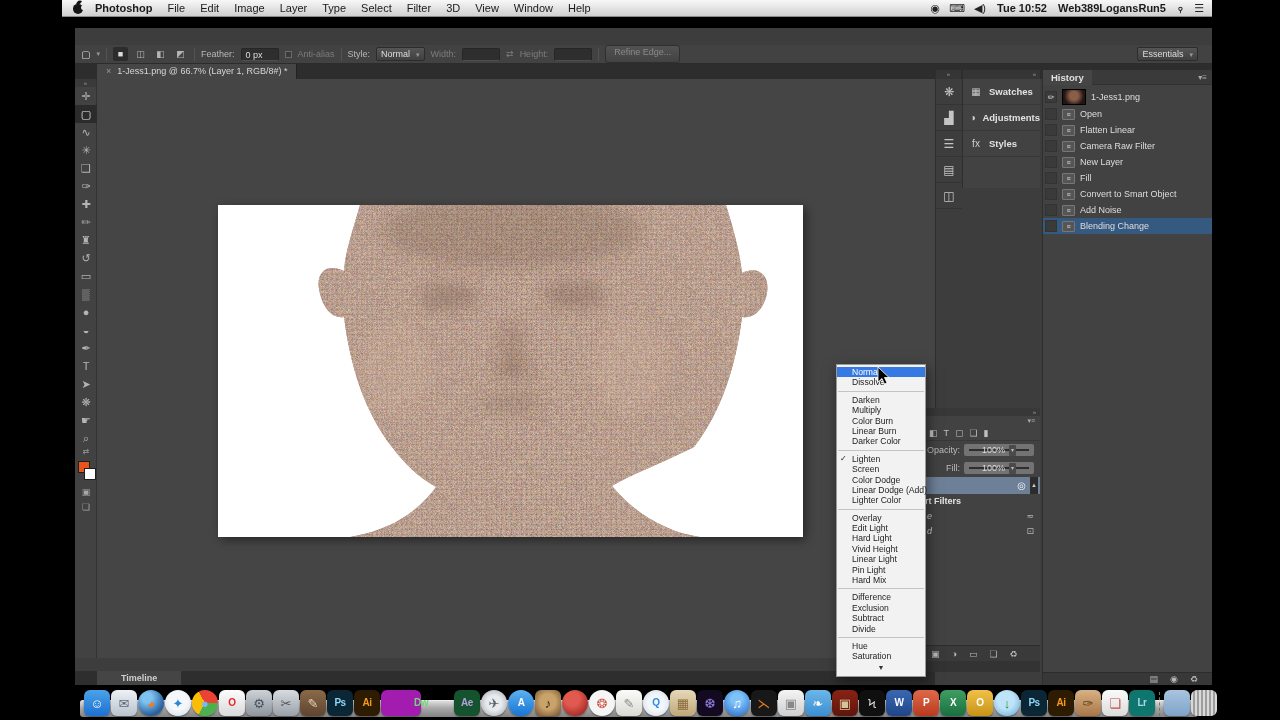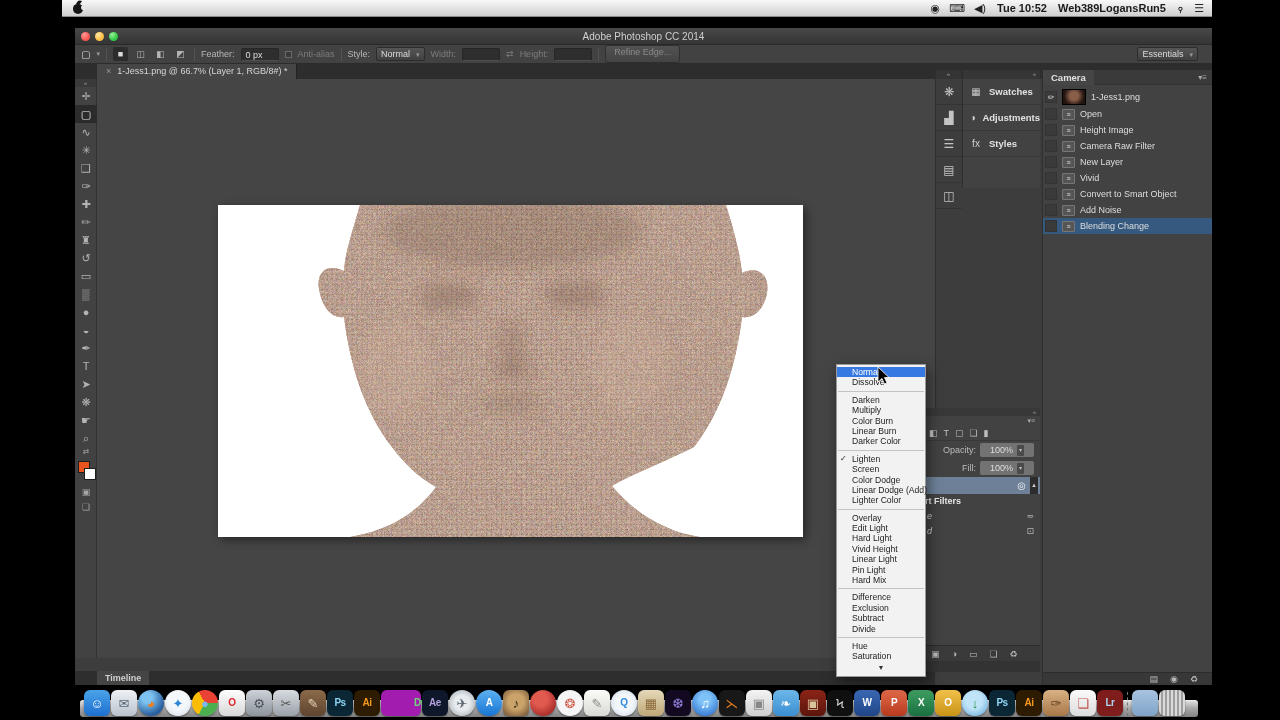--- a/index.html
+++ b/index.html
@@ -97,41 +97,41 @@
   .h-bottom{position:absolute;bottom:0;left:0;width:100%;height:13px;background:#383838;border-top:1px solid #2c2c2c;
     display:flex;justify-content:flex-end;gap:12px;padding-right:14px;align-items:center;}
   .hb-ic{color:#b8b8b8;font-size:9px;line-height:13px;}
 
   .layers-panel{position:absolute;left:845px;top:380px;width:120px;height:264px;background:#424242;border-left:1px solid #2e2e2e;z-index:5;}
   .lp-r0{height:8px;background:#383838;color:#9a9a9a;font-size:6px;text-align:right;line-height:8px;padding-right:4px;}
   .lp-r1{height:10px;color:#aaa;font-size:7px;text-align:right;padding-right:5px;line-height:10px;}
   #layer-filters{height:15px;display:flex;gap:6px;align-items:center;padding-left:8px;border-bottom:1px solid #383838;}
   .lf-ic{color:#c0c0c0;font-size:9px;}
   .lp-row{height:18px;display:flex;align-items:center;justify-content:flex-end;gap:4px;padding-right:6px;color:#bbb;font-size:9px;}
-  .lp-val{background:#2e2e2e;border:7px solid #737373;color:#ddd;padding:0 3px;height:12px;line-height:11px;border-radius:2px;display:flex;gap:4px;align-items:center;}
+  .lp-val{background:#2e2e2e;border:5px solid #737373;color:#ddd;padding:0 13px;height:12px;line-height:11px;border-radius:2px;display:flex;gap:4px;align-items:center;}
   .lp-dd{background:#4a4a4a;font-size:6px;color:#bbb;padding:0 2px;border-radius:1px;}
   .lp-sel{height:17px;background:#6d8097;display:flex;align-items:center;justify-content:flex-end;gap:4px;padding-right:2px;}
   .lp-eye{color:#eef2f6;font-size:10px;}
   .lp-nub{width:8px;height:17px;background:#2c2c2c;color:#cfcfcf;font-size:6px;line-height:17px;text-align:center;}
   .lp-sf{height:14px;color:#e6e6e6;font-weight:bold;font-size:9px;line-height:14px;padding-left:4px;}
   .lp-fx{height:15px;display:flex;align-items:center;color:#cfcfcf;font-size:9px;font-style:italic;padding:0 6px;}
   .lp-fx .ric{margin-left:auto;font-style:normal;color:#b5b5b5;font-size:9px;}
   .l-bottom{position:absolute;top:237px;left:0;width:100%;height:16px;background:#3a3a3a;border-top:1px solid #2c2c2c;
     display:flex;gap:12px;align-items:center;padding-left:10px;}
   .lb-ic{color:#b8b8b8;font-size:9px;}
   .lp-fill{position:absolute;top:253px;left:0;width:100%;height:11px;background:#333;}
 
   
   .statusbar{position:absolute;left:0;top:630px;width:860px;height:13px;background:#3a3a3a;border-top:1px solid #2c2c2c;
     display:flex;align-items:center;font-size:9px;color:#c4c4c4;}
   .sb-zoom{background:#2e2e2e;border:1px solid #262626;height:11px;line-height:10px;padding:0 6px;margin-left:22px;min-width:40px;}
   .sb-doc{margin-left:100px;}
   .sb-arrow{margin-left:60px;font-size:7px;color:#aaa;}
   .timelinebar{position:absolute;left:0;top:643px;width:860px;height:14px;background:#2e2e2e;}
-  .tl-tab{position:absolute;left:22px;top:0;height:14px;background:#454545;color:#cfcfcf;font-size:9px;font-weight:bold;line-height:14px;padding:0 8px;}
+  .tl-tab{position:absolute;left:22px;top:0;height:14px;background:#454545;color:#cfcfcf;font-size:9px;font-weight:bold;line-height:14px;padding:0 24px;}
 
   
   .blendmenu{position:absolute;left:836px;top:364px;width:90px;background:#f2f2f2;border:1px solid #9a9a9a;
     box-shadow:2px 4px 12px rgba(0,0,0,.5);z-index:50;padding:2px 0;}
   .bm-item{position:relative;height:10.4px;line-height:10.4px;font-size:8.6px;color:#1c1c1c;padding-left:15px;white-space:nowrap;}
   .bm-item.on{background:#3779e3;color:#fff;}
   .bm-check{position:absolute;left:3px;top:0;width:10px;font-size:8px;}
   .bm-sep{height:1px;background:#c4c4c4;margin:3px 1px;}
   .bm-scroll{text-align:center;font-size:7px;color:#333;height:12px;line-height:12px;}
   .cursor{position:absolute;left:877px;top:366px;z-index:60;}
@@ -152,40 +152,48 @@
 <body>
 
 <div class="screen">
 
   <div class="menubar">
     <span class="apple">
         <i class="bodyp"></i>
         <i class="leaf"></i>
         <i class="bite"></i>
       </span>
+    <div class="mb-left" id="menu-items">
+        <span class="mb-item bold">Photoshop</span>
+        <span class="mb-item">File</span>
+        <span class="mb-item">Edit</span>
+        <span class="mb-item">Image</span>
+        <span class="mb-item">Layer</span>
+        <span class="mb-item">Type</span>
+        <span class="mb-item">Select</span>
+        <span class="mb-item">Filter</span>
+        <span class="mb-item">3D</span>
+        <span class="mb-item">View</span>
+        <span class="mb-item">Window</span>
+        <span class="mb-item">Help</span>
+      </div>
     <div class="mb-right">
       <span id="mb-status-icons">
           <span class="mb-ic">◉</span>
           <span class="mb-ic">⌨</span>
           <span class="mb-ic">◀)</span>
         </span>
       <span class="mb-time">Tue 10:52</span>
       <span class="mb-user">Web389LogansRun5</span>
       <span class="mb-ic rot">⌕</span>
       <span class="mb-ic">☰</span>
     </div>
   </div>
 
   <div class="ps-window">
-    <div class="titlebar">
-      <span class="tl red"></span>
-      <span class="tl yel"></span>
-      <span class="tl grn"></span>
-      <div class="title">Adobe Photoshop CC 2014</div>
-    </div>
 
     <div class="optionsbar">
       <span class="ob-toolic">▢</span>
       <span class="ob-dd">▾</span>
       <span class="ob-sep"></span>
       <span id="sel-modes">
           <span class="mode-ic">■</span>
           <span class="mode-ic">◫</span>
           <span class="mode-ic">◧</span>
           <span class="mode-ic">◩</span>
@@ -311,53 +319,53 @@
           </div>
           <div class="ptab">
             <span class="ptab-ic">fx</span>
             <span class="ptab-lb">Styles</span>
           </div>
         </div>
     </div>
 
     <div class="history-panel">
       <div class="hp-head">
-        <span class="hp-title">Camera</span>
+        <span class="hp-title">History</span>
         <span class="hp-menu">▾≡</span>
       </div>
       <div id="history-rows">
           <div class="h-row snap">
             <span class="h-well">✏</span>
             <span class="h-thumb"></span>
             <span class="h-lb">1-Jess1.png</span>
           </div>
           <div class="h-row">
             <span class="h-well"></span>
             <span class="h-ic">≡</span>
             <span class="h-lb">Open</span>
           </div>
           <div class="h-row">
             <span class="h-well"></span>
             <span class="h-ic">≡</span>
-            <span class="h-lb">Height Image</span>
+            <span class="h-lb">Flatten Linear</span>
           </div>
           <div class="h-row">
             <span class="h-well"></span>
             <span class="h-ic">≡</span>
             <span class="h-lb">Camera Raw Filter</span>
           </div>
           <div class="h-row">
             <span class="h-well"></span>
             <span class="h-ic">≡</span>
             <span class="h-lb">New Layer</span>
           </div>
           <div class="h-row">
             <span class="h-well"></span>
             <span class="h-ic">≡</span>
-            <span class="h-lb">Vivid</span>
+            <span class="h-lb">Fill</span>
           </div>
           <div class="h-row">
             <span class="h-well"></span>
             <span class="h-ic">≡</span>
             <span class="h-lb">Convert to Smart Object</span>
           </div>
           <div class="h-row">
             <span class="h-well"></span>
             <span class="h-ic">≡</span>
             <span class="h-lb">Add Noise</span>
@@ -502,21 +510,21 @@
         </div>
         <div class="dock-item" style="background: rgb(11, 39, 53);">
           <span class="dk-g txt" style="color: rgb(143, 212, 244);">Ps</span>
         </div>
         <div class="dock-item" style="background: rgb(46, 28, 2);">
           <span class="dk-g txt" style="color: rgb(247, 153, 28);">Ai</span>
         </div>
         <div class="dock-item" style="background: #a21caf; padding-left: 40px;">
           <span class="dk-g txt" style="color: rgb(116, 212, 124);">Dw</span>
         </div>
-        <div class="dock-item" style="background: #0f172a;">
+        <div class="dock-item" style="background: #14532d; margin-left: 32px;">
           <span class="dk-g txt" style="color: rgb(180, 160, 221);">Ae</span>
         </div>
         <div class="dock-item circ" style="background: radial-gradient(rgb(232, 235, 238) 0px, rgb(232, 235, 238) 40%, rgb(154, 162, 171));">
           <span class="dk-g" style="color: rgb(90, 100, 112);">✈</span>
         </div>
         <div class="dock-item circ" style="background: linear-gradient(rgb(93, 177, 240), rgb(22, 116, 212));">
           <span class="dk-g txt" style="color: rgb(255, 255, 255);">A</span>
         </div>
         <div class="dock-item" style="background: radial-gradient(circle at 50% 45%, rgb(202, 163, 106) 0px, rgb(202, 163, 106) 40%, rgb(107, 74, 44));">
           <span class="dk-g" style="color: rgb(58, 39, 20);">♪</span>
@@ -577,21 +585,21 @@
         </div>
         <div class="dock-item" style="background: rgb(46, 28, 2);">
           <span class="dk-g txt" style="color: rgb(247, 153, 28);">Ai</span>
         </div>
         <div class="dock-item" style="background: linear-gradient(rgb(216, 177, 132), rgb(168, 119, 72));">
           <span class="dk-g" style="color: rgb(95, 63, 29);">✑</span>
         </div>
         <div class="dock-item" style="background: linear-gradient(rgb(250, 250, 250), rgb(220, 220, 220));">
           <span class="dk-g" style="color: rgb(194, 80, 79);">❏</span>
         </div>
-        <div class="dock-item" style="background: #7f1d1d;">
+        <div class="dock-item" style="background: #0f766e;">
           <span class="dk-g txt" style="color: rgb(168, 212, 238);">Lr</span>
         </div>
         <div class="dock-sep"></div>
         <div class="dock-item" style="background: linear-gradient(rgb(168, 196, 224), rgb(127, 163, 200));">
           <span class="dk-g"></span>
         </div>
         <div class="dock-item" style="background: repeating-linear-gradient(90deg, rgb(217, 217, 217) 0px, rgb(217, 217, 217) 2px, rgb(158, 158, 158) 2px, rgb(158, 158, 158) 4px);">
           <span class="dk-g"></span>
         </div>
       </div>

